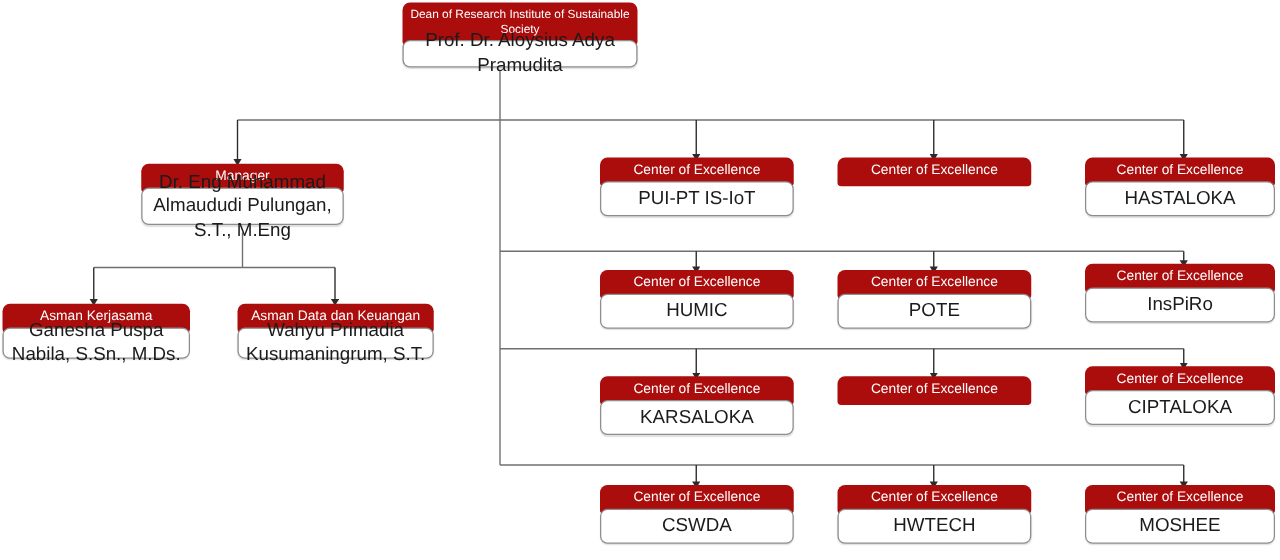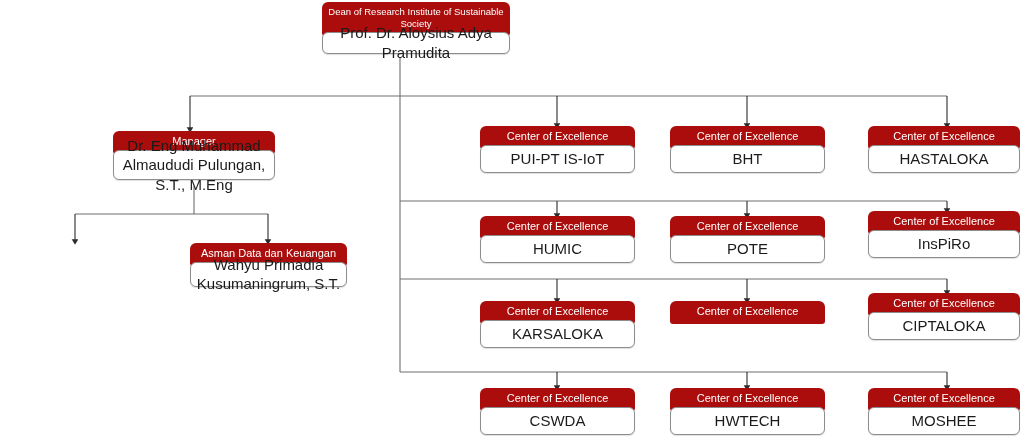--- a/index.html
+++ b/index.html
@@ -126,33 +126,36 @@
   <div class="node root" style="left:322px; top:2px; width:188px;">
     <div class="hdr">Dean of Research Institute of Sustainable Society</div>
     <div class="body">Prof. Dr. Aloysius Adya Pramudita</div>
   </div>
 
   <div class="node manager" style="left:113px; top:131px; width:162px;">
     <div class="hdr">Manager</div>
     <div class="body">Dr. Eng Muhammad Almaududi Pulungan, S.T., M.Eng</div>
   </div>
 
+  <div class="node asman" style="left:2px; top:243px; width:150px;">
+    <div class="hdr">Asman Kerjasama</div>
+    <div class="body">Ganesha Puspa Nabila, S.Sn., M.Ds.</div>
+  </div>
 
   <div class="node asman" style="left:190px; top:243px; width:157px;">
     <div class="hdr">Asman Data dan Keuangan</div>
     <div class="body">Wahyu Primadia Kusumaningrum, S.T.</div>
   </div>
 
   <div class="node coe" style="left:480px; top:126px; width:155px;">
     <div class="hdr">Center of Excellence</div>
     <div class="body">PUI-PT IS-IoT</div>
   </div>
   <div class="node coe" style="left:670px; top:126px; width:155px;">
     <div class="hdr">Center of Excellence</div>
-    <div class="body">BHT</div>
   </div>
   <div class="node coe" style="left:868px; top:126px; width:152px;">
     <div class="hdr">Center of Excellence</div>
     <div class="body">HASTALOKA</div>
   </div>
 
   <div class="node coe" style="left:480px; top:216px; width:155px;">
     <div class="hdr">Center of Excellence</div>
     <div class="body">HUMIC</div>
   </div>

